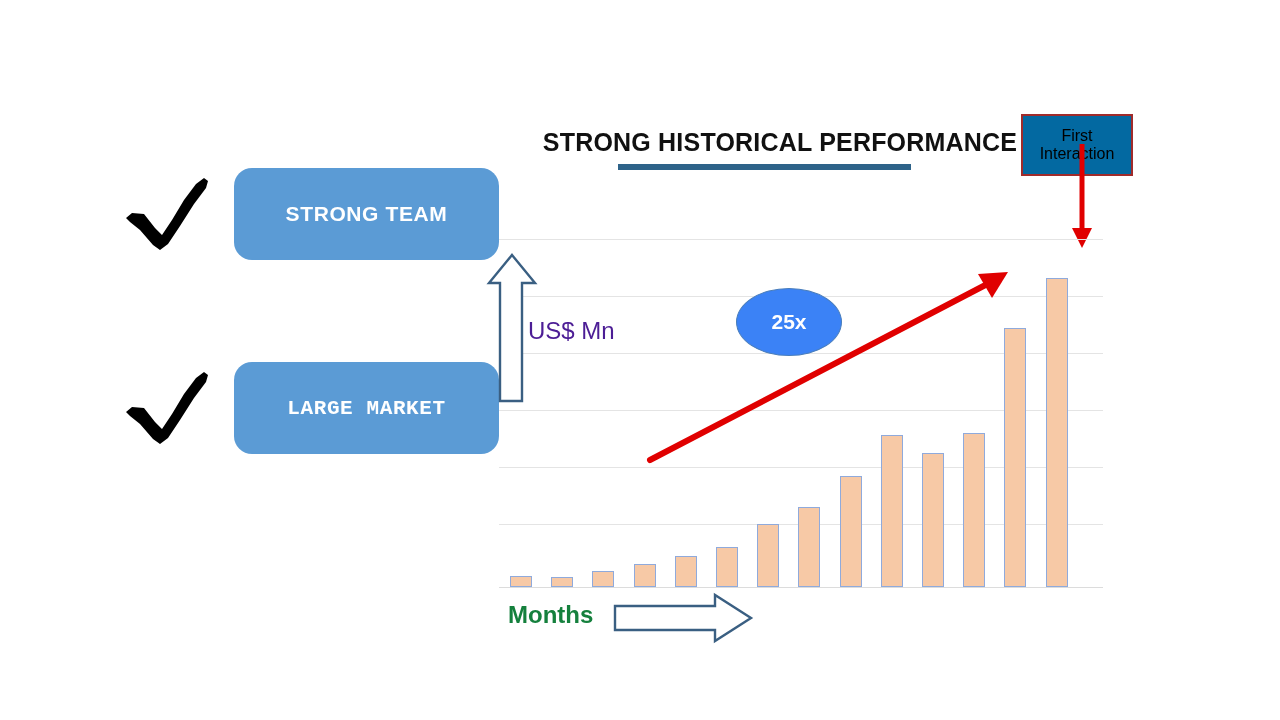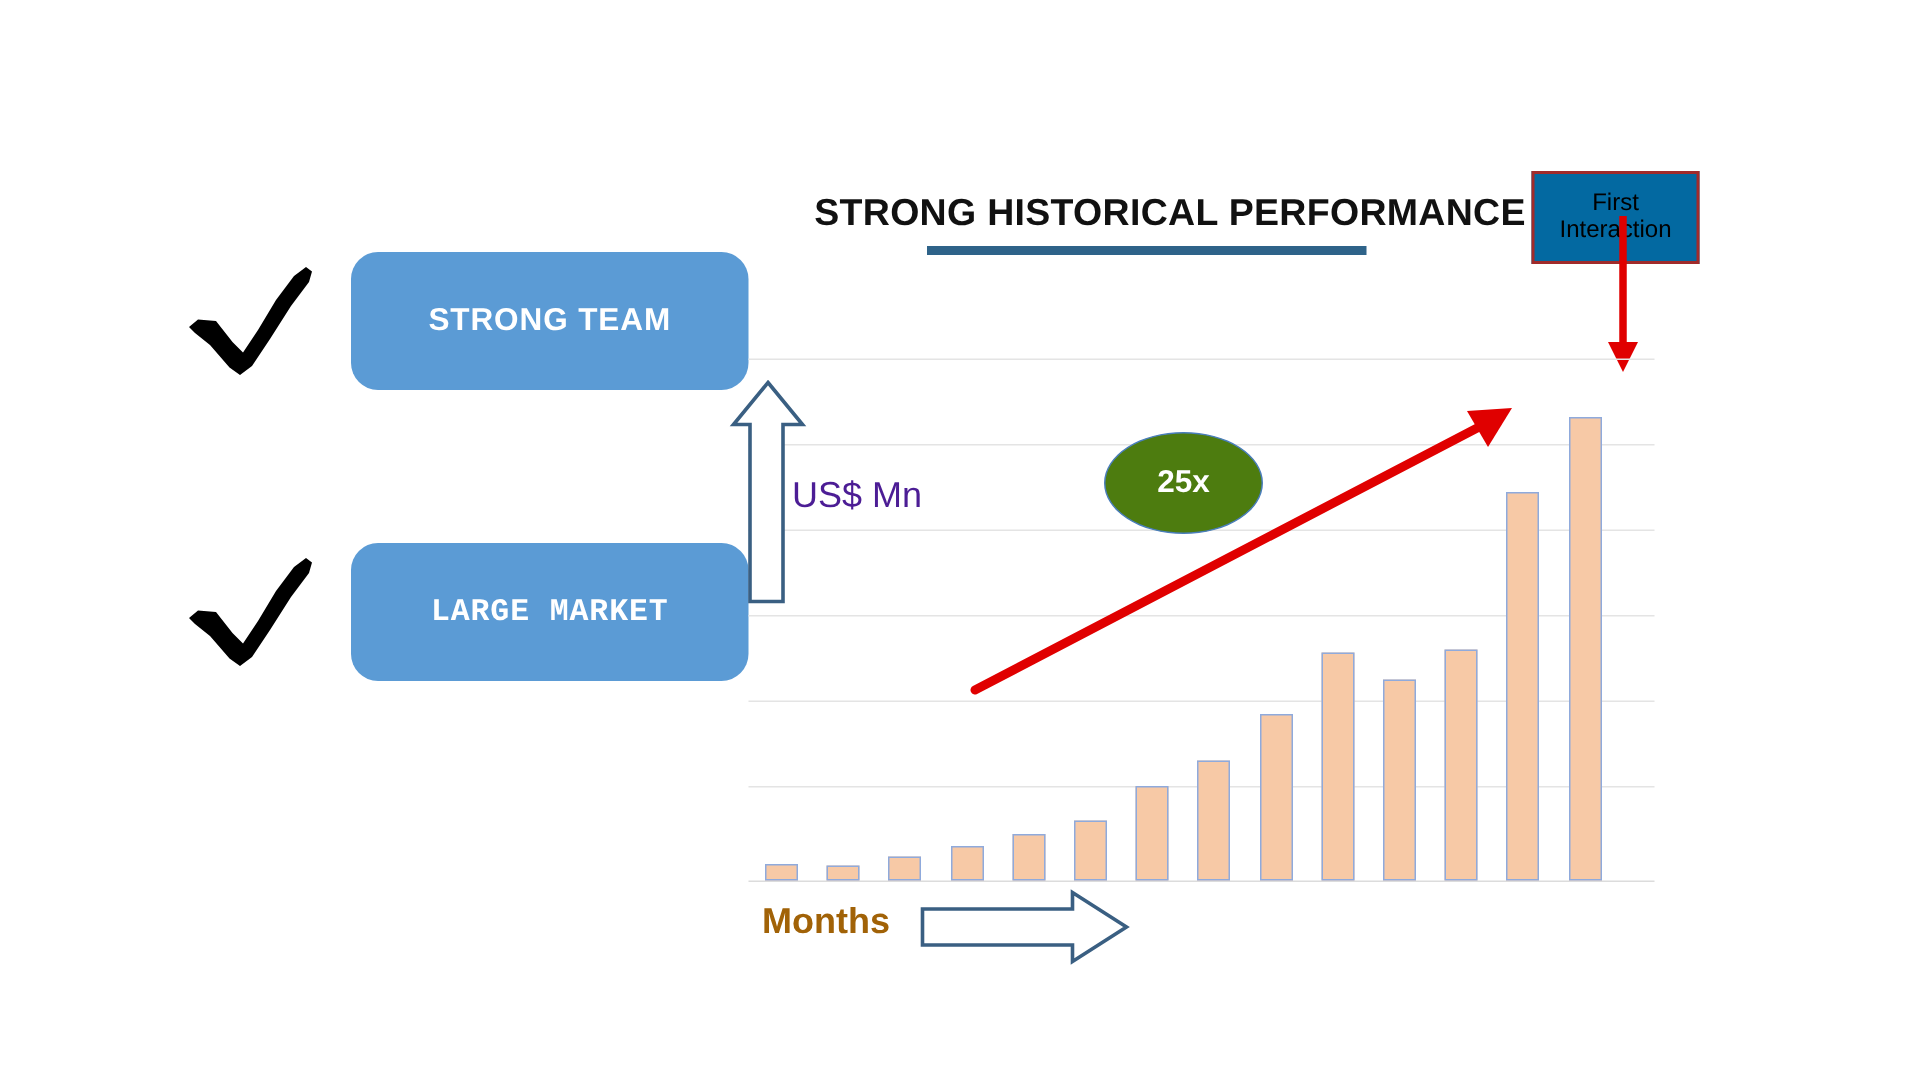--- a/index.html
+++ b/index.html
@@ -154,33 +154,33 @@
     top: 592px;
     width: 142px;
     height: 52px;
   }
   #xlabel {
     position: absolute;
     left: 508px;
     top: 601px;
     font-size: 24px;
     font-weight: bold;
-    color: #a16207;
+    color: #15803d;
     white-space: nowrap;
   }
 
   
   #badge {
     position: absolute;
     left: 736px;
     top: 288px;
     width: 106px;
     height: 68px;
     border-radius: 50%;
-    background: #4d7c0f;
+    background: #3b82f6;
     border: 1px solid #4A7EBB;
     box-sizing: border-box;
     display: flex;
     align-items: center;
     justify-content: center;
   }
   #badge-text {
     color: #ffffff;
     font-size: 21px;
     font-weight: bold;

